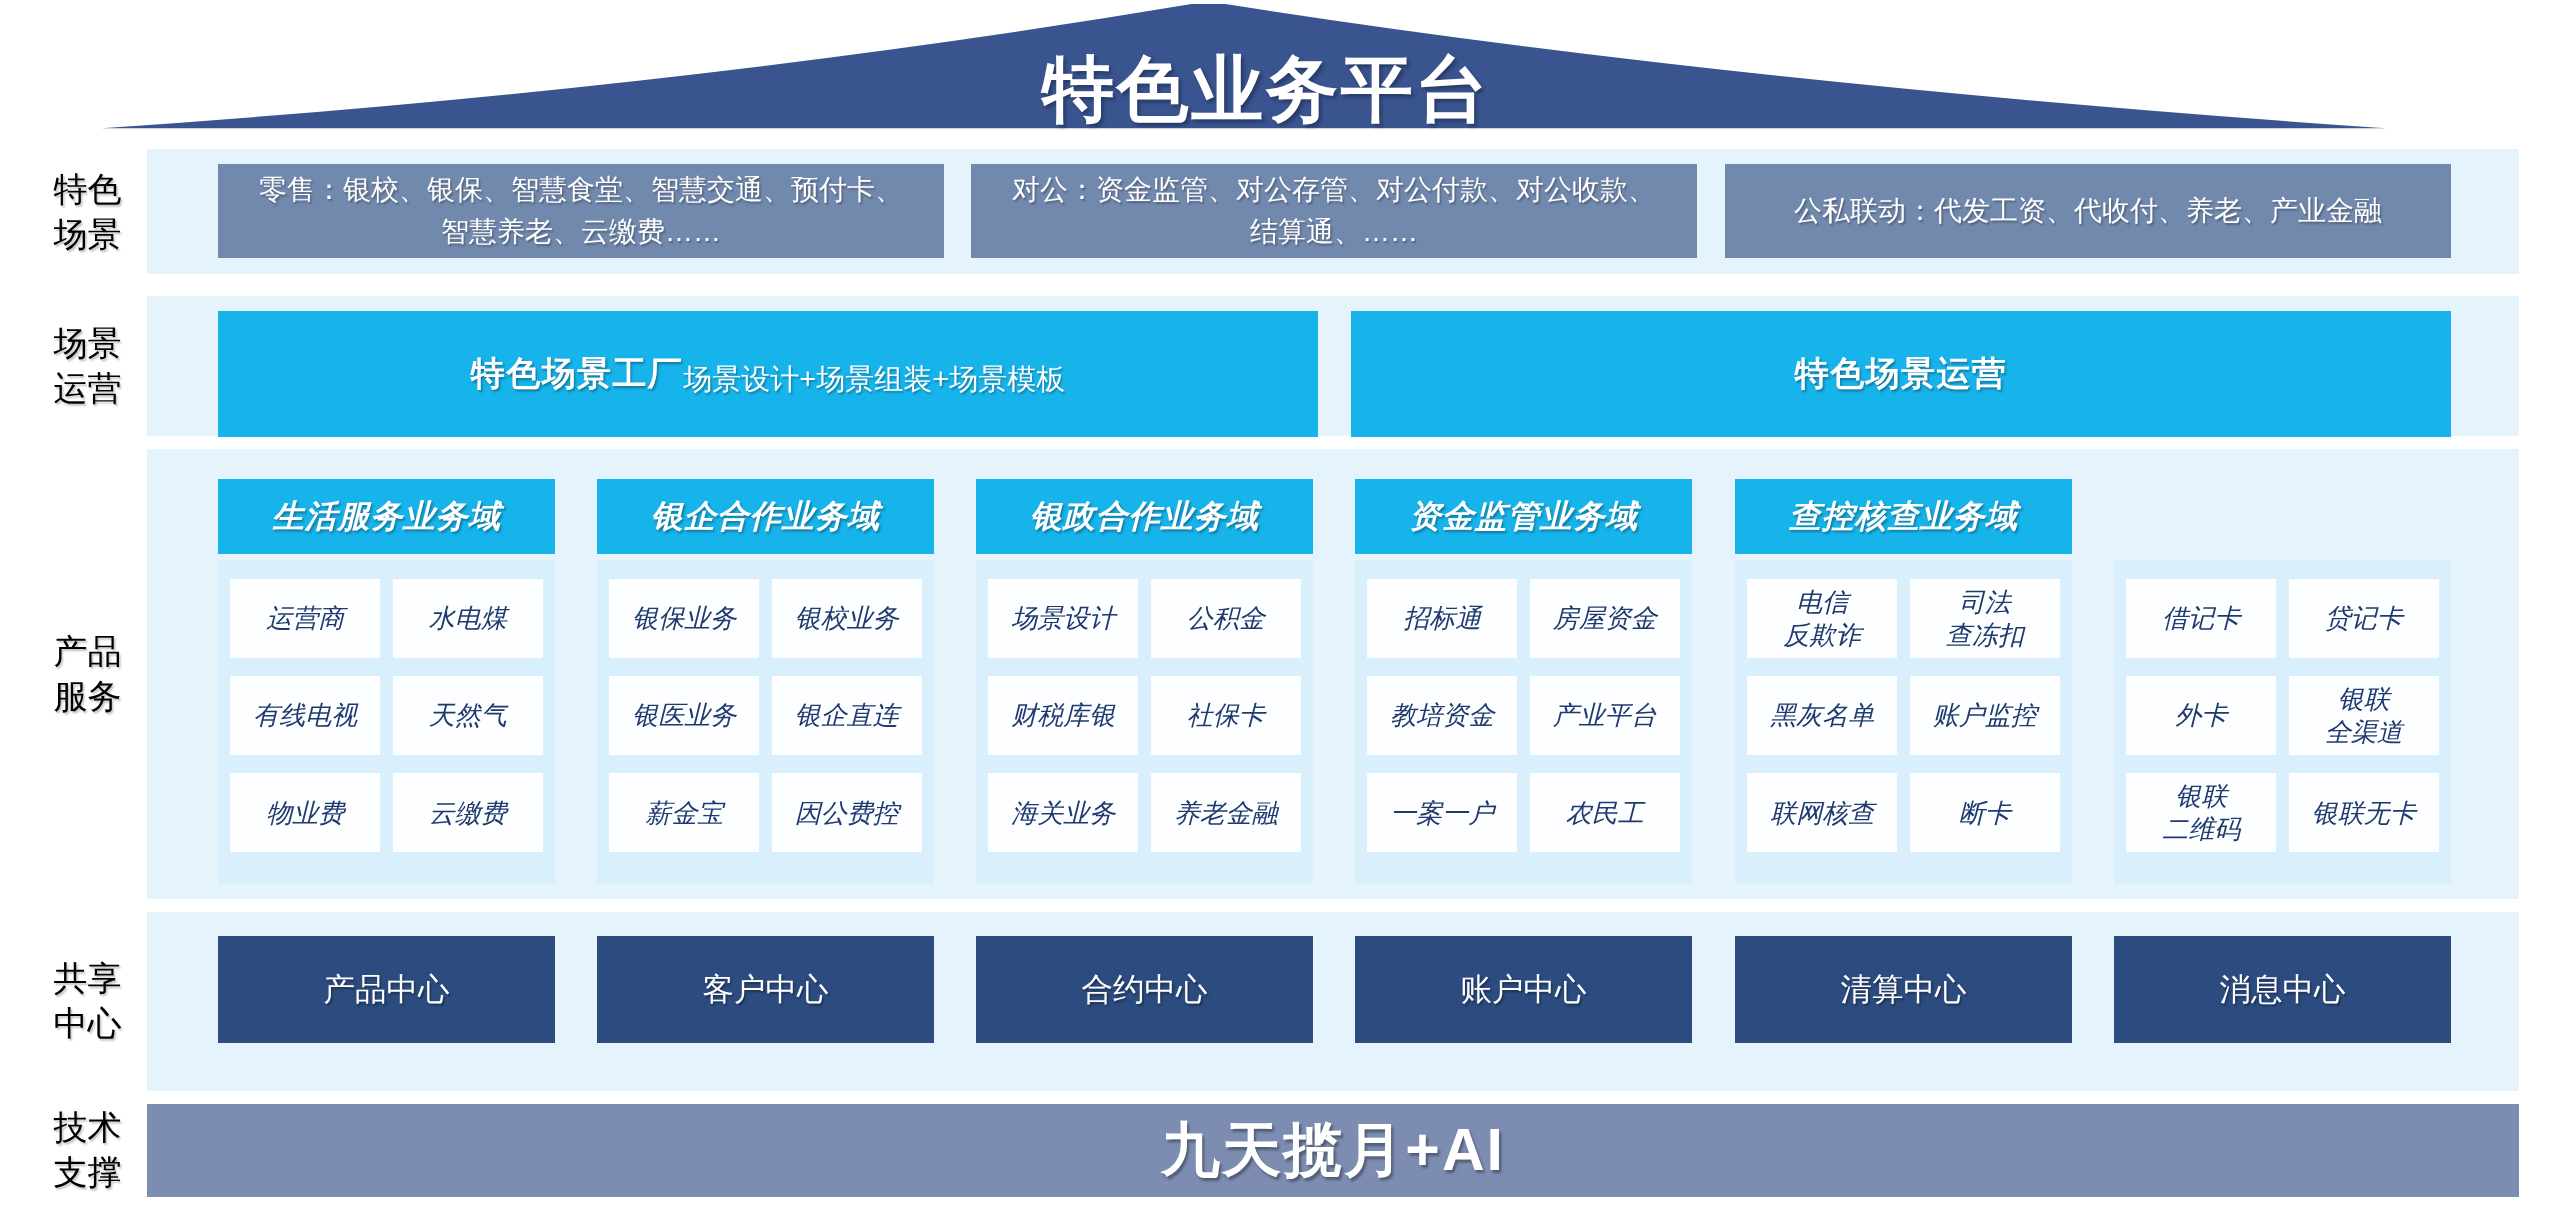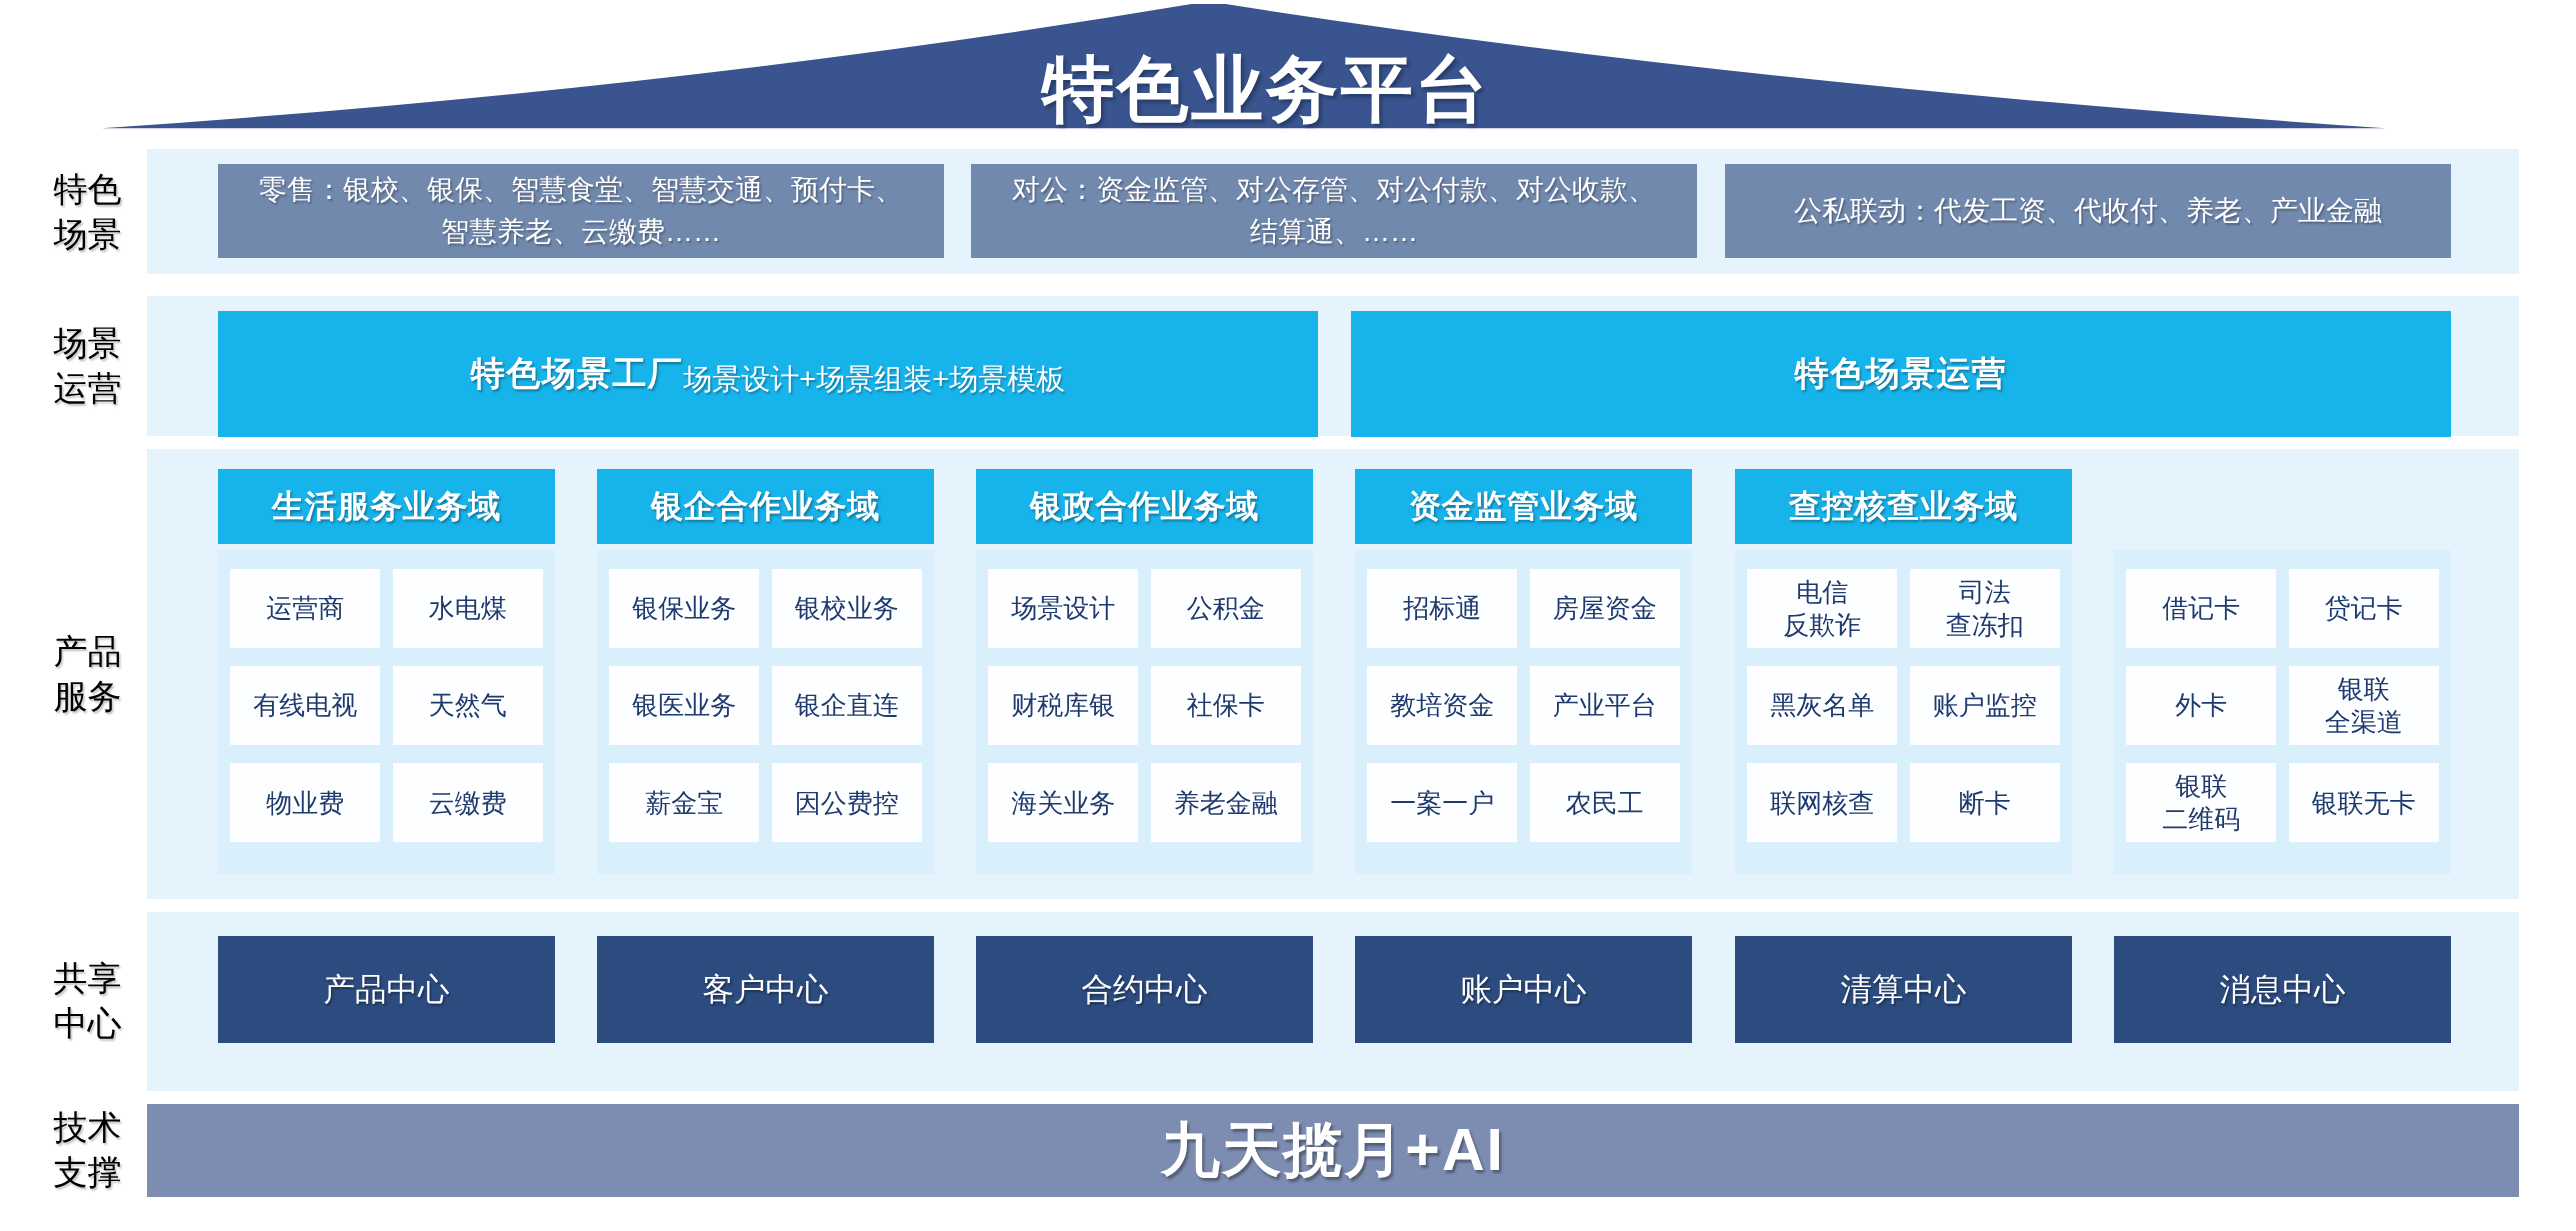--- a/index.html
+++ b/index.html
@@ -23,21 +23,21 @@
   .scenario-box{position:absolute;top:164px;height:94px;width:726px;background:#7289AE;
     display:flex;align-items:center;justify-content:center;text-align:center;
     color:#fff;font-size:28px;line-height:1.5;padding:0 31.5px;box-sizing:border-box;
     text-shadow:1.4px 2.1px 2.1px rgba(0,0,0,.3);}
   
   .ops-box{position:absolute;top:311px;height:126px;width:1100px;background:#17B4EC;
     display:flex;flex-direction:row;align-items:center;justify-content:center;color:#fff;}
   .ops-title{font-size:34px;font-weight:bold;letter-spacing:1.4px;text-shadow:1.4px 2.1px 2.7px rgba(0,0,0,.35);}
   .ops-sub{font-size:29px;margin-top:12.3px;text-shadow:1.4px 2.1px 2.1px rgba(0,0,0,.3);text-align:right;}
   
-  .panel{position:absolute;top:469px;width:337px;height:405px;}
+  .panel{position:absolute;top:479px;width:337px;height:405px;font-style:italic;}
   .panel-header{height:75px;background:#17B4EC;display:flex;align-items:center;justify-content:center;
     color:#fff;font-size:32px;font-weight:bold;letter-spacing:0.7px;text-shadow:1.4px 2.1px 2.7px rgba(0,0,0,.35);}
   .panel-body{position:absolute;left:0;right:0;top:81px;bottom:0;background:#D9F0FC;
     display:grid;grid-template-columns:1fr 1fr;grid-template-rows:repeat(3,1fr);
     gap:18px 12.3px;padding:19px 12.3px 31.5px;box-sizing:border-box;}
   .cell{background:#FDFEFF;display:flex;align-items:center;justify-content:center;text-align:center;
     color:#1E3A6E;font-size:26px;font-weight:500;line-height:1.25;white-space:pre-line;}
   
   .center-box{position:absolute;top:936px;height:107px;width:337px;background:#2C4B7E;
     display:flex;align-items:center;justify-content:center;color:#fff;font-size:31.5px;

